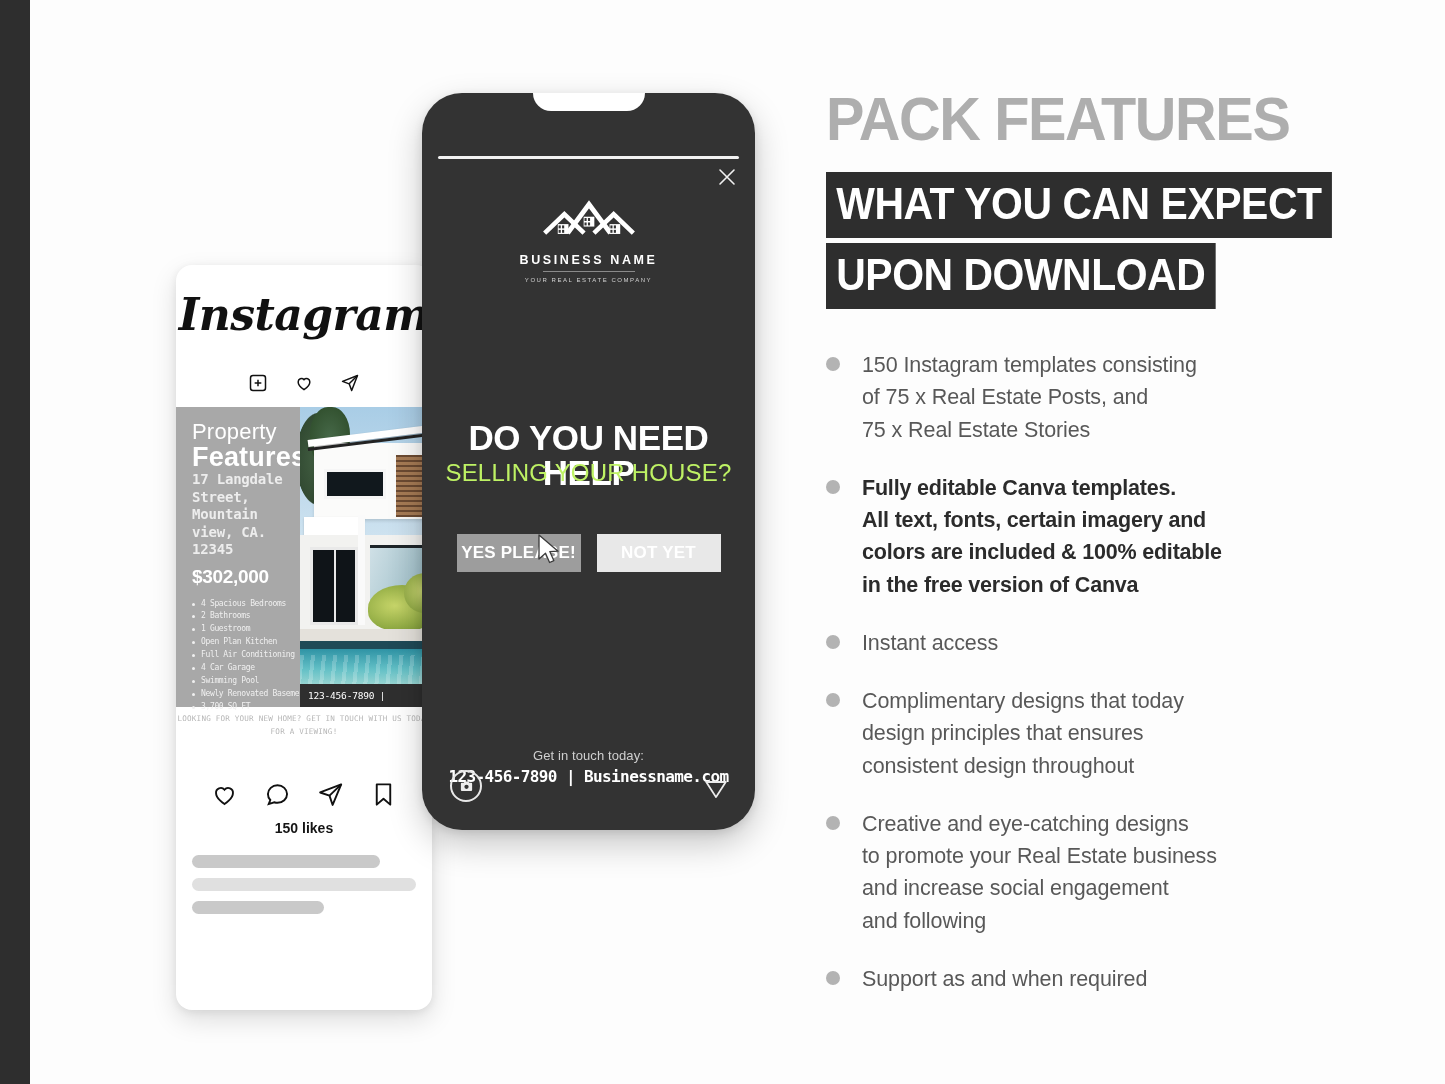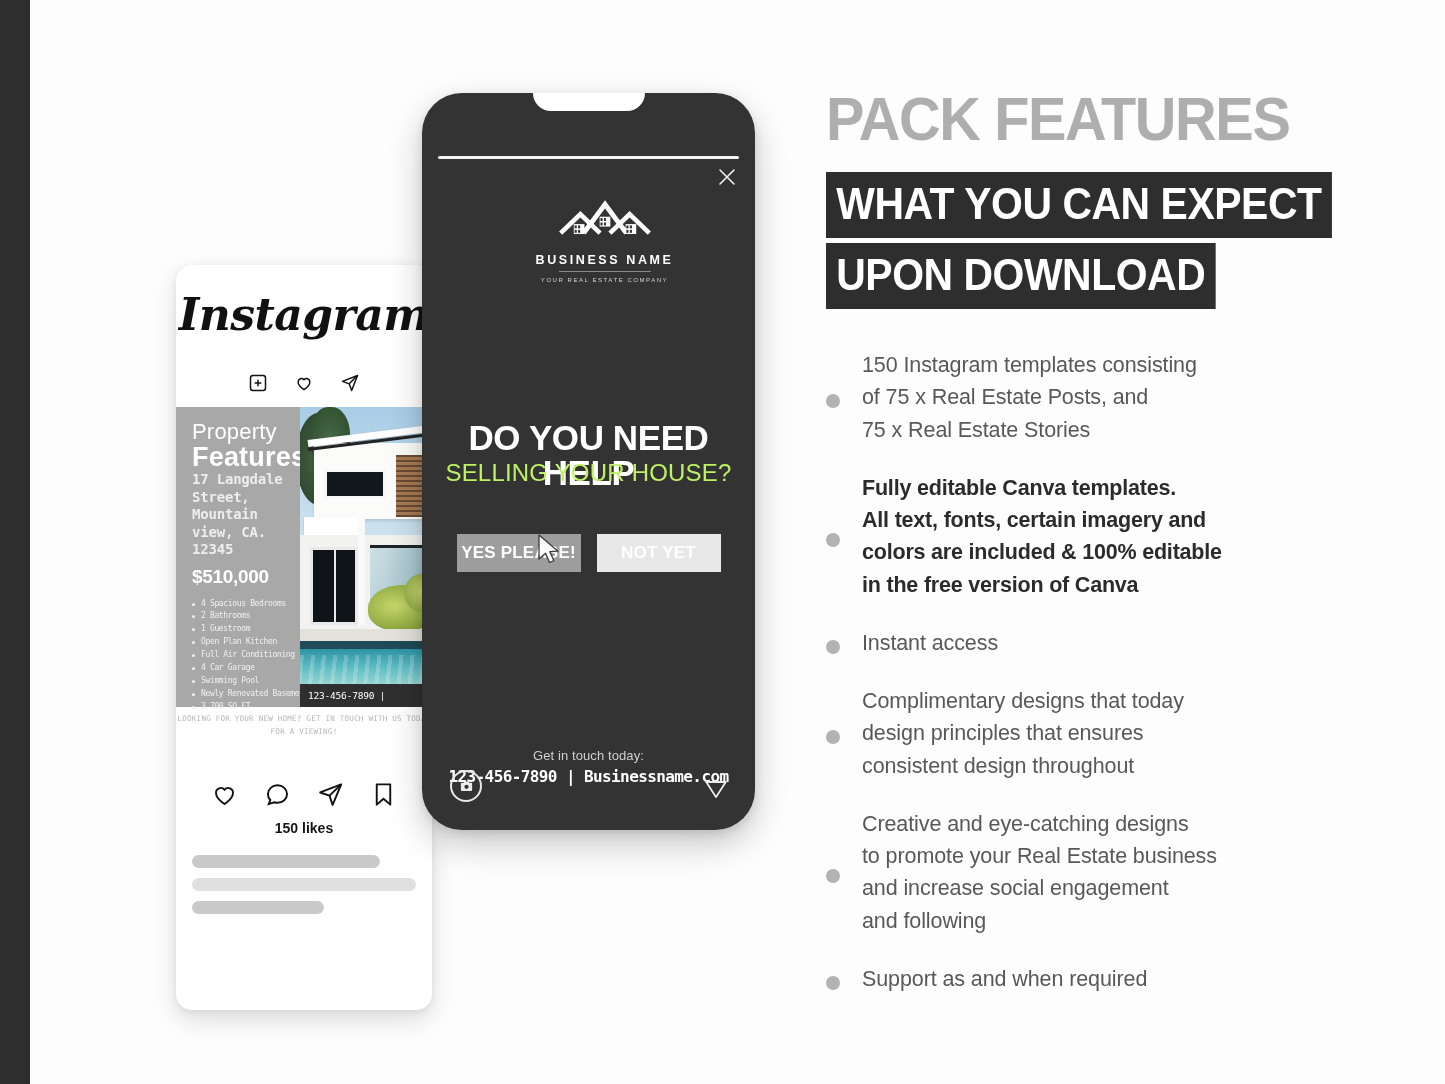--- a/index.html
+++ b/index.html
@@ -157,21 +157,21 @@
     position:absolute;top:63px;left:16px;width:301px;height:3px;
     background:#f2f2f2;border-radius:2px;
   }
   .close-x{
     position:absolute;top:72px;right:16px;width:24px;height:24px;
     cursor:pointer;
   }
   .close-x svg{width:24px;height:24px;display:block;}
 
   .brand{
-    position:absolute;top:104px;left:16px;width:333px;text-align:center;
+    position:absolute;top:104px;left:0;width:333px;text-align:center;
   }
   .brand svg{width:100px;height:46px;display:inline-block;}
   .brand-name{
     margin-top:6px;font-size:12.5px;font-weight:700;color:#ffffff;
     letter-spacing:2.6px;font-family:"Liberation Sans",sans-serif;
   }
   .brand-sub{
     margin-top:5px;font-size:6px;color:#d2d2d2;letter-spacing:1.55px;
     font-family:"Liberation Sans",sans-serif;
   }
@@ -242,21 +242,21 @@
     font-family:"Liberation Sans",sans-serif;font-weight:700;
     font-size:44px;letter-spacing:-.5px;line-height:1;
     padding:10px 11px 12px 11px;
     transform:scaleX(.93);transform-origin:left center;
   }
   .band-wrap1{margin-top:22px;}
   .band-wrap2{margin-top:5px;}
 
   .bullets{margin-top:40px;}
   .bullet{
-    display:flex;align-items:center;margin-bottom:26px;
+    display:flex;align-items:flex-start;margin-bottom:26px;
   }
   .dot{
     flex:0 0 auto;width:14px;height:14px;border-radius:50%;
     background:#b3b3b3;margin-top:8px;margin-right:22px;
   }
   .btext{
     font-family:"Liberation Sans",sans-serif;
     font-size:21.5px;line-height:1.5;color:#585858;white-space:pre-line;
     letter-spacing:-.1px;
   }
@@ -295,21 +295,21 @@
 
     <div class="ig-media">
 
       <div class="ig-media-left">
         <div class="pf-title1">Property</div>
         <div class="pf-title2">Features</div>
         <div class="pf-addr">
           <div>17 Langdale Street,</div>
           <div>Mountain view, CA. 12345</div>
         </div>
-        <div class="pf-price">$510,000</div>
+        <div class="pf-price">$302,000</div>
         <ul class="pf-list">
           <li>4 Spacious Bedrooms</li>
           <li>2 Bathrooms</li>
           <li>1 Guestroom</li>
           <li>Open Plan Kitchen</li>
           <li>Full Air Conditioning</li>
           <li>4 Car Garage</li>
           <li>Swimming Pool</li>
           <li>Newly Renovated Basement</li>
           <li>3,700 SQ FT</li>

